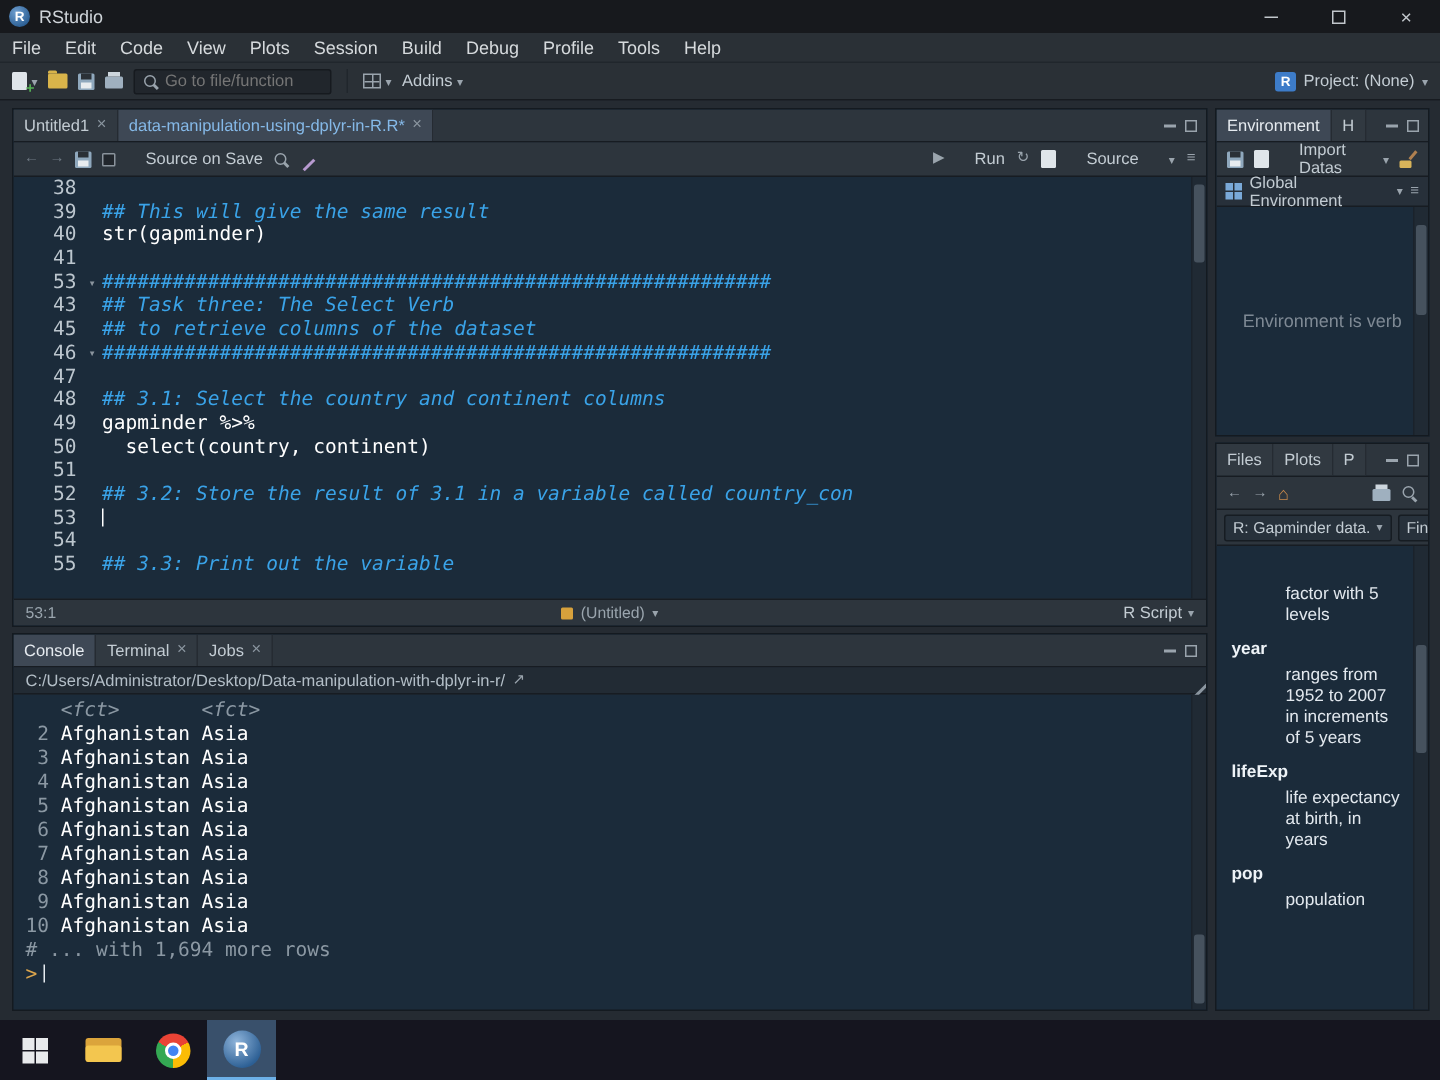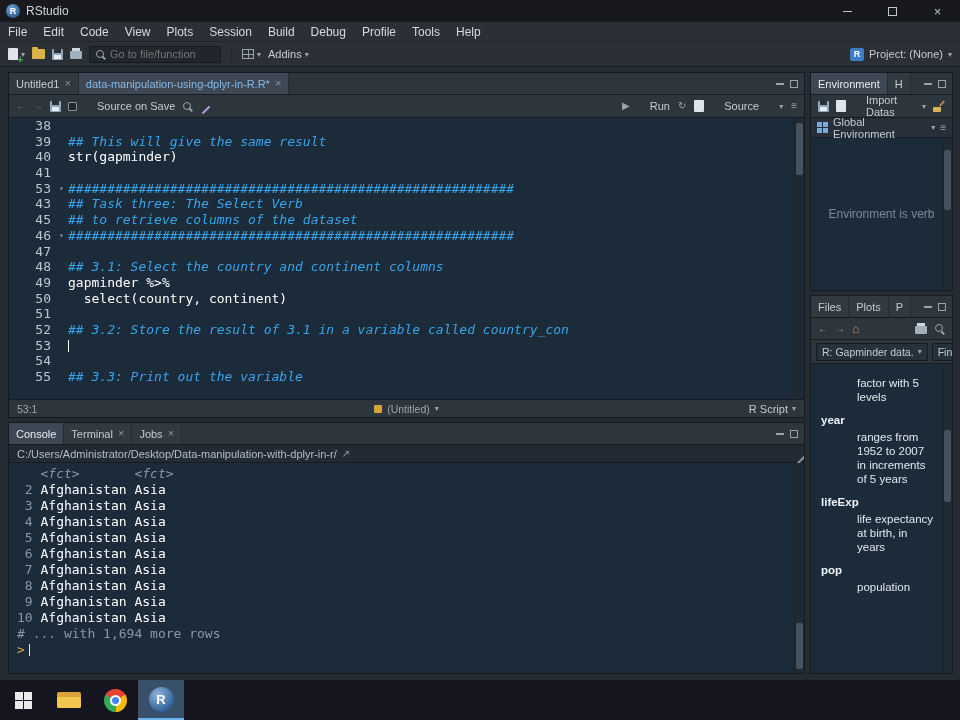--- a/index.html
+++ b/index.html
@@ -133,21 +133,21 @@
              gap:5px;padding:0 6px;font-size:11px;color:#c3ccd3;flex:none}
   .env-content{position:relative;flex:1;display:flex;align-items:center;justify-content:center}
   .env-empty{color:#7e8994;font-size:12px}
 
   .topic-bar{height:24px;background:#2d353d;border-bottom:1px solid #171c22;display:flex;align-items:center;
              gap:4px;padding:0 5px;font-size:10.5px;color:#c3ccd3;flex:none;overflow:hidden}
   .select-box{display:flex;align-items:center;gap:4px;background:#27313b;border:1px solid #161c22;border-radius:2px;
               height:18px;padding:0 5px;white-space:nowrap}
   .find-box{display:flex;align-items:center;gap:4px;background:#27313b;border:1px solid #161c22;border-radius:2px;
             height:18px;padding:0 5px;white-space:nowrap}
-  .help-content{position:relative;flex:1;overflow:hidden;padding:12px 16px 0 10px;font-size:11.5px;color:#e2e8ee}
+  .help-content{position:relative;flex:1;overflow:hidden;padding:25px 16px 0 10px;font-size:11.5px;color:#e2e8ee}
   .help-entry{margin-bottom:9px}
   .term{font-weight:bold;color:#eef3f7;line-height:14px;margin-bottom:3px}
   .term:empty{display:none;margin:0}
   .def{margin-left:36px;line-height:14px;width:78px}
 
   .nav-toolbar{height:22px;background:#2d353d;border-bottom:1px solid #171c22;display:flex;align-items:center;
                gap:7px;padding:0 7px;font-size:12px;color:#9aa4ad;flex:none}
   .home-g{color:#c98a4b;font-size:12px}
 
   

